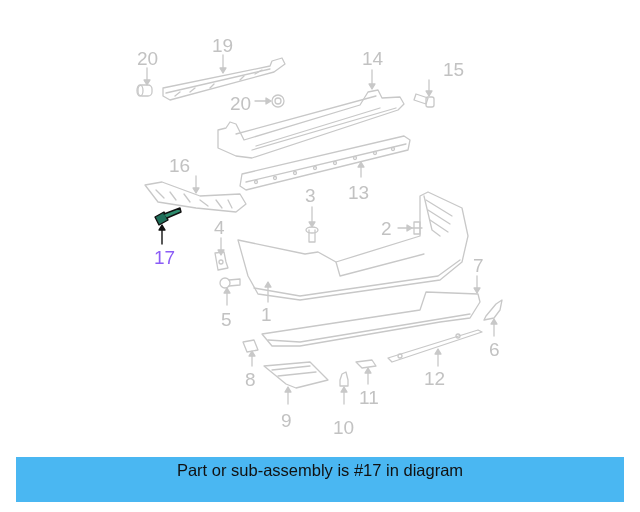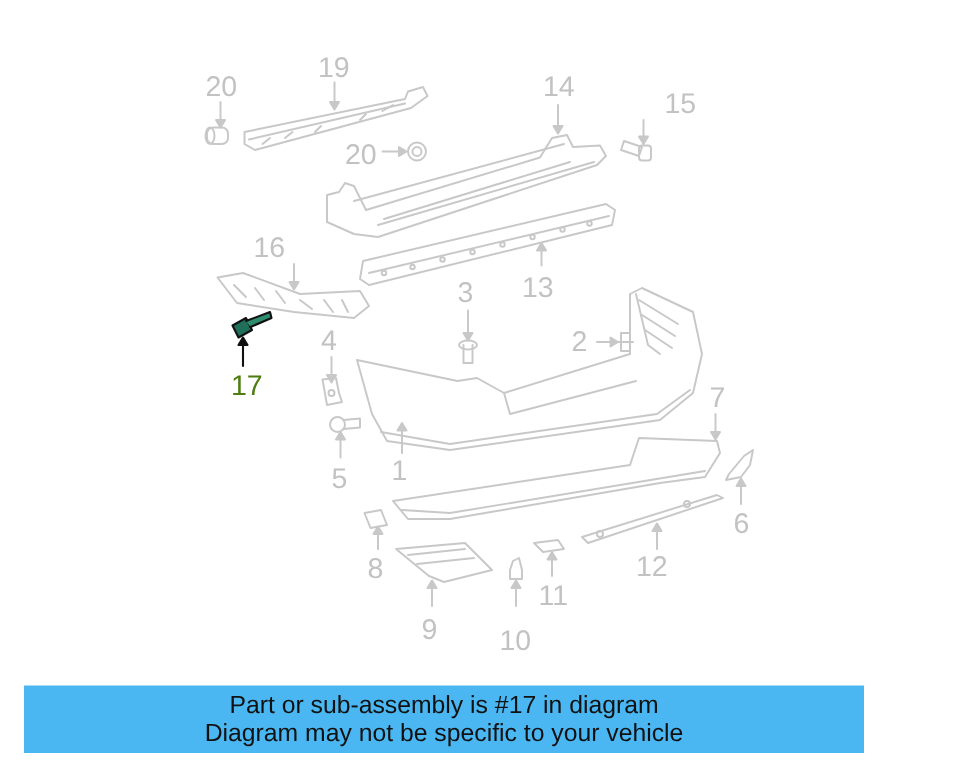--- a/index.html
+++ b/index.html
@@ -1,20 +1,20 @@
 <!DOCTYPE html>
 <html><head>
 <meta charset="utf-8">
 <style>
   html, body { margin:0; padding:0; background:#ffffff; }
   body { width:640px; height:512px; position:relative; overflow:hidden; font-family:"Liberation Sans", sans-serif; }
   #diagram { position:absolute; left:0; top:0; width:640px; height:450px; }
   .callout { position:absolute; font-family:"Liberation Sans", sans-serif; font-size:19px; color:#c2c2c2; line-height:1; white-space:nowrap; }
-  .callout.active { color:#4d7c0f; }
-  #banner { position:absolute; left:16px; top:457px; width:560px; height:45px; background:#4ab7f2; color:#111; text-align:center; font-size:16.5px; line-height:19px; padding-top:4px; box-sizing:border-box; }
+  .callout.active { color:#8b5cf6; }
+  #banner { position:absolute; left:16px; top:457px; width:608px; height:45px; background:#4ab7f2; color:#111; text-align:center; font-size:16.5px; line-height:19px; padding-top:4px; box-sizing:border-box; }
   #banner div { margin:0; }
 </style>
 </head>
 <body>
 
 <svg id="diagram" viewBox="0 0 640 450" xmlns="http://www.w3.org/2000/svg">
   <g fill="none" stroke="#c8c8c8" stroke-width="1.3" stroke-linejoin="round" stroke-linecap="round">
 
     <g>
       <rect x="138" y="85" width="14" height="11" rx="4"></rect>
@@ -187,14 +187,13 @@
     <span class="callout" style="left: 443px; top: 60px;">15</span>
     <span class="callout" style="left: 169px; top: 156px;">16</span>
     <span class="callout active" style="left: 154px; top: 248px;">17</span>
     <span class="callout" style="left: 137px; top: 49px;">20</span>
     <span class="callout" style="left: 212px; top: 36px;">19</span>
     <span class="callout" style="left: 230px; top: 94px;">20</span>
   </div>
 
 <div id="banner">
   <div>Part or sub-assembly is #17 in diagram</div>
-  <div>Diagram may not be specific to your vehicle</div>
 </div>
 
 </body></html>

